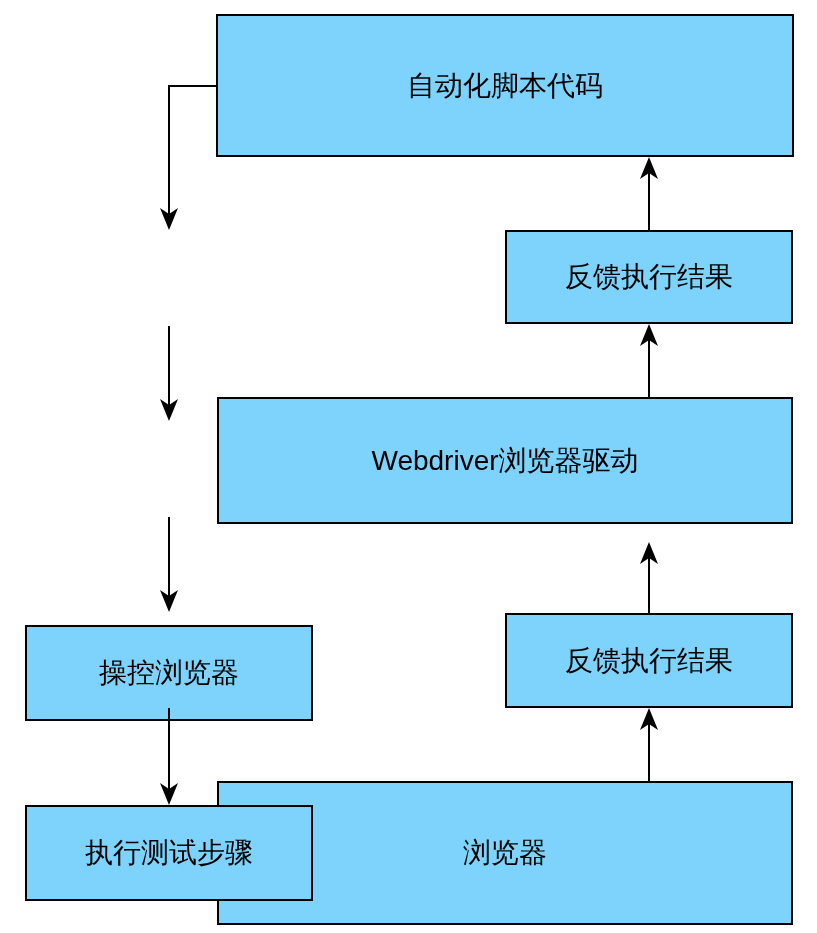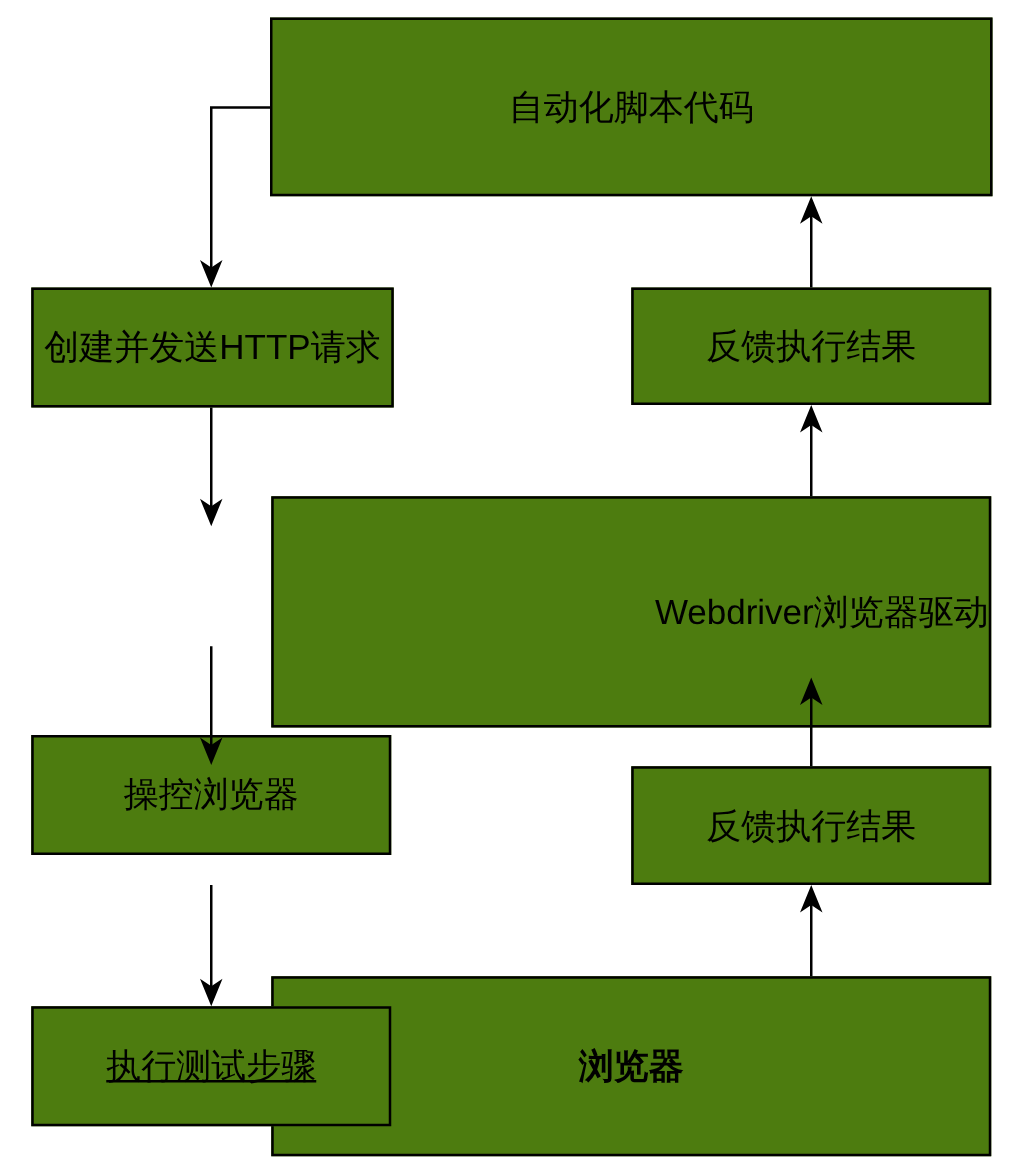--- a/index.html
+++ b/index.html
@@ -12,45 +12,45 @@
     width: 817px;
     height: 933px;
     background: #ffffff;
     font-family: "Liberation Sans", "DejaVu Sans", sans-serif;
     overflow: hidden;
   }
   .node {
     position: absolute;
     box-sizing: border-box;
     border: 2px solid #000000;
-    background: #4d7c0f;
+    background: #7dd3fc;
     display: flex;
     align-items: center;
     justify-content: center;
     text-align: center;
     color: #000000;
     font-size: 28px;
     line-height: 1.2;
     z-index: 2;
   }
   .node.big {
     z-index: 1;
   }
   .node.bold {
-    font-weight: bold;
+    font-weight: normal;
   }
   
   .node-script      { left: 216px; top: 14px;  width: 578px; height: 143px; }
-  .node-webdriver   { left: 217px; top: 397px; width: 576px; height: 185px; justify-content: flex-end; }
+  .node-webdriver   { left: 217px; top: 397px; width: 576px; height: 127px; }
   .node-browser     { left: 217px; top: 781px; width: 576px; height: 144px; }
   
   .node-create      { left: 25px;  top: 230px; width: 290px; height: 96px; }
   .node-receive     { left: 25px;  top: 421px; width: 288px; height: 96px; }
-  .node-control     { left: 25px;  top: 588px; width: 288px; height: 96px; }
-  .node-execute     { left: 25px;  top: 805px; width: 288px; height: 96px; text-decoration: underline; }
+  .node-control     { left: 25px;  top: 625px; width: 288px; height: 96px; }
+  .node-execute     { left: 25px;  top: 805px; width: 288px; height: 96px; }
   
   .node-feedback-top    { left: 505px; top: 230px; width: 288px; height: 94px; }
   .node-feedback-bottom { left: 505px; top: 613px; width: 288px; height: 95px; }
 
   .arrows {
     position: absolute;
     left: 0;
     top: 0;
     width: 817px;
     height: 933px;
@@ -86,23 +86,20 @@
     <span>Webdriver浏览器驱动</span>
   </div>
   <div class="node big node-browser bold">
     <span>浏览器</span>
   </div>
 
   <div class="node node-script">
     <span>自动化脚本代码</span>
   </div>
 
-  <div class="node node-create">
-    <span>创建并发送HTTP请求</span>
-  </div>
   <div class="node node-control">
     <span>操控浏览器</span>
   </div>
   <div class="node node-execute">
     <span>执行测试步骤</span>
   </div>
 
   <div class="node node-feedback-top">
     <span>反馈执行结果</span>
   </div>

